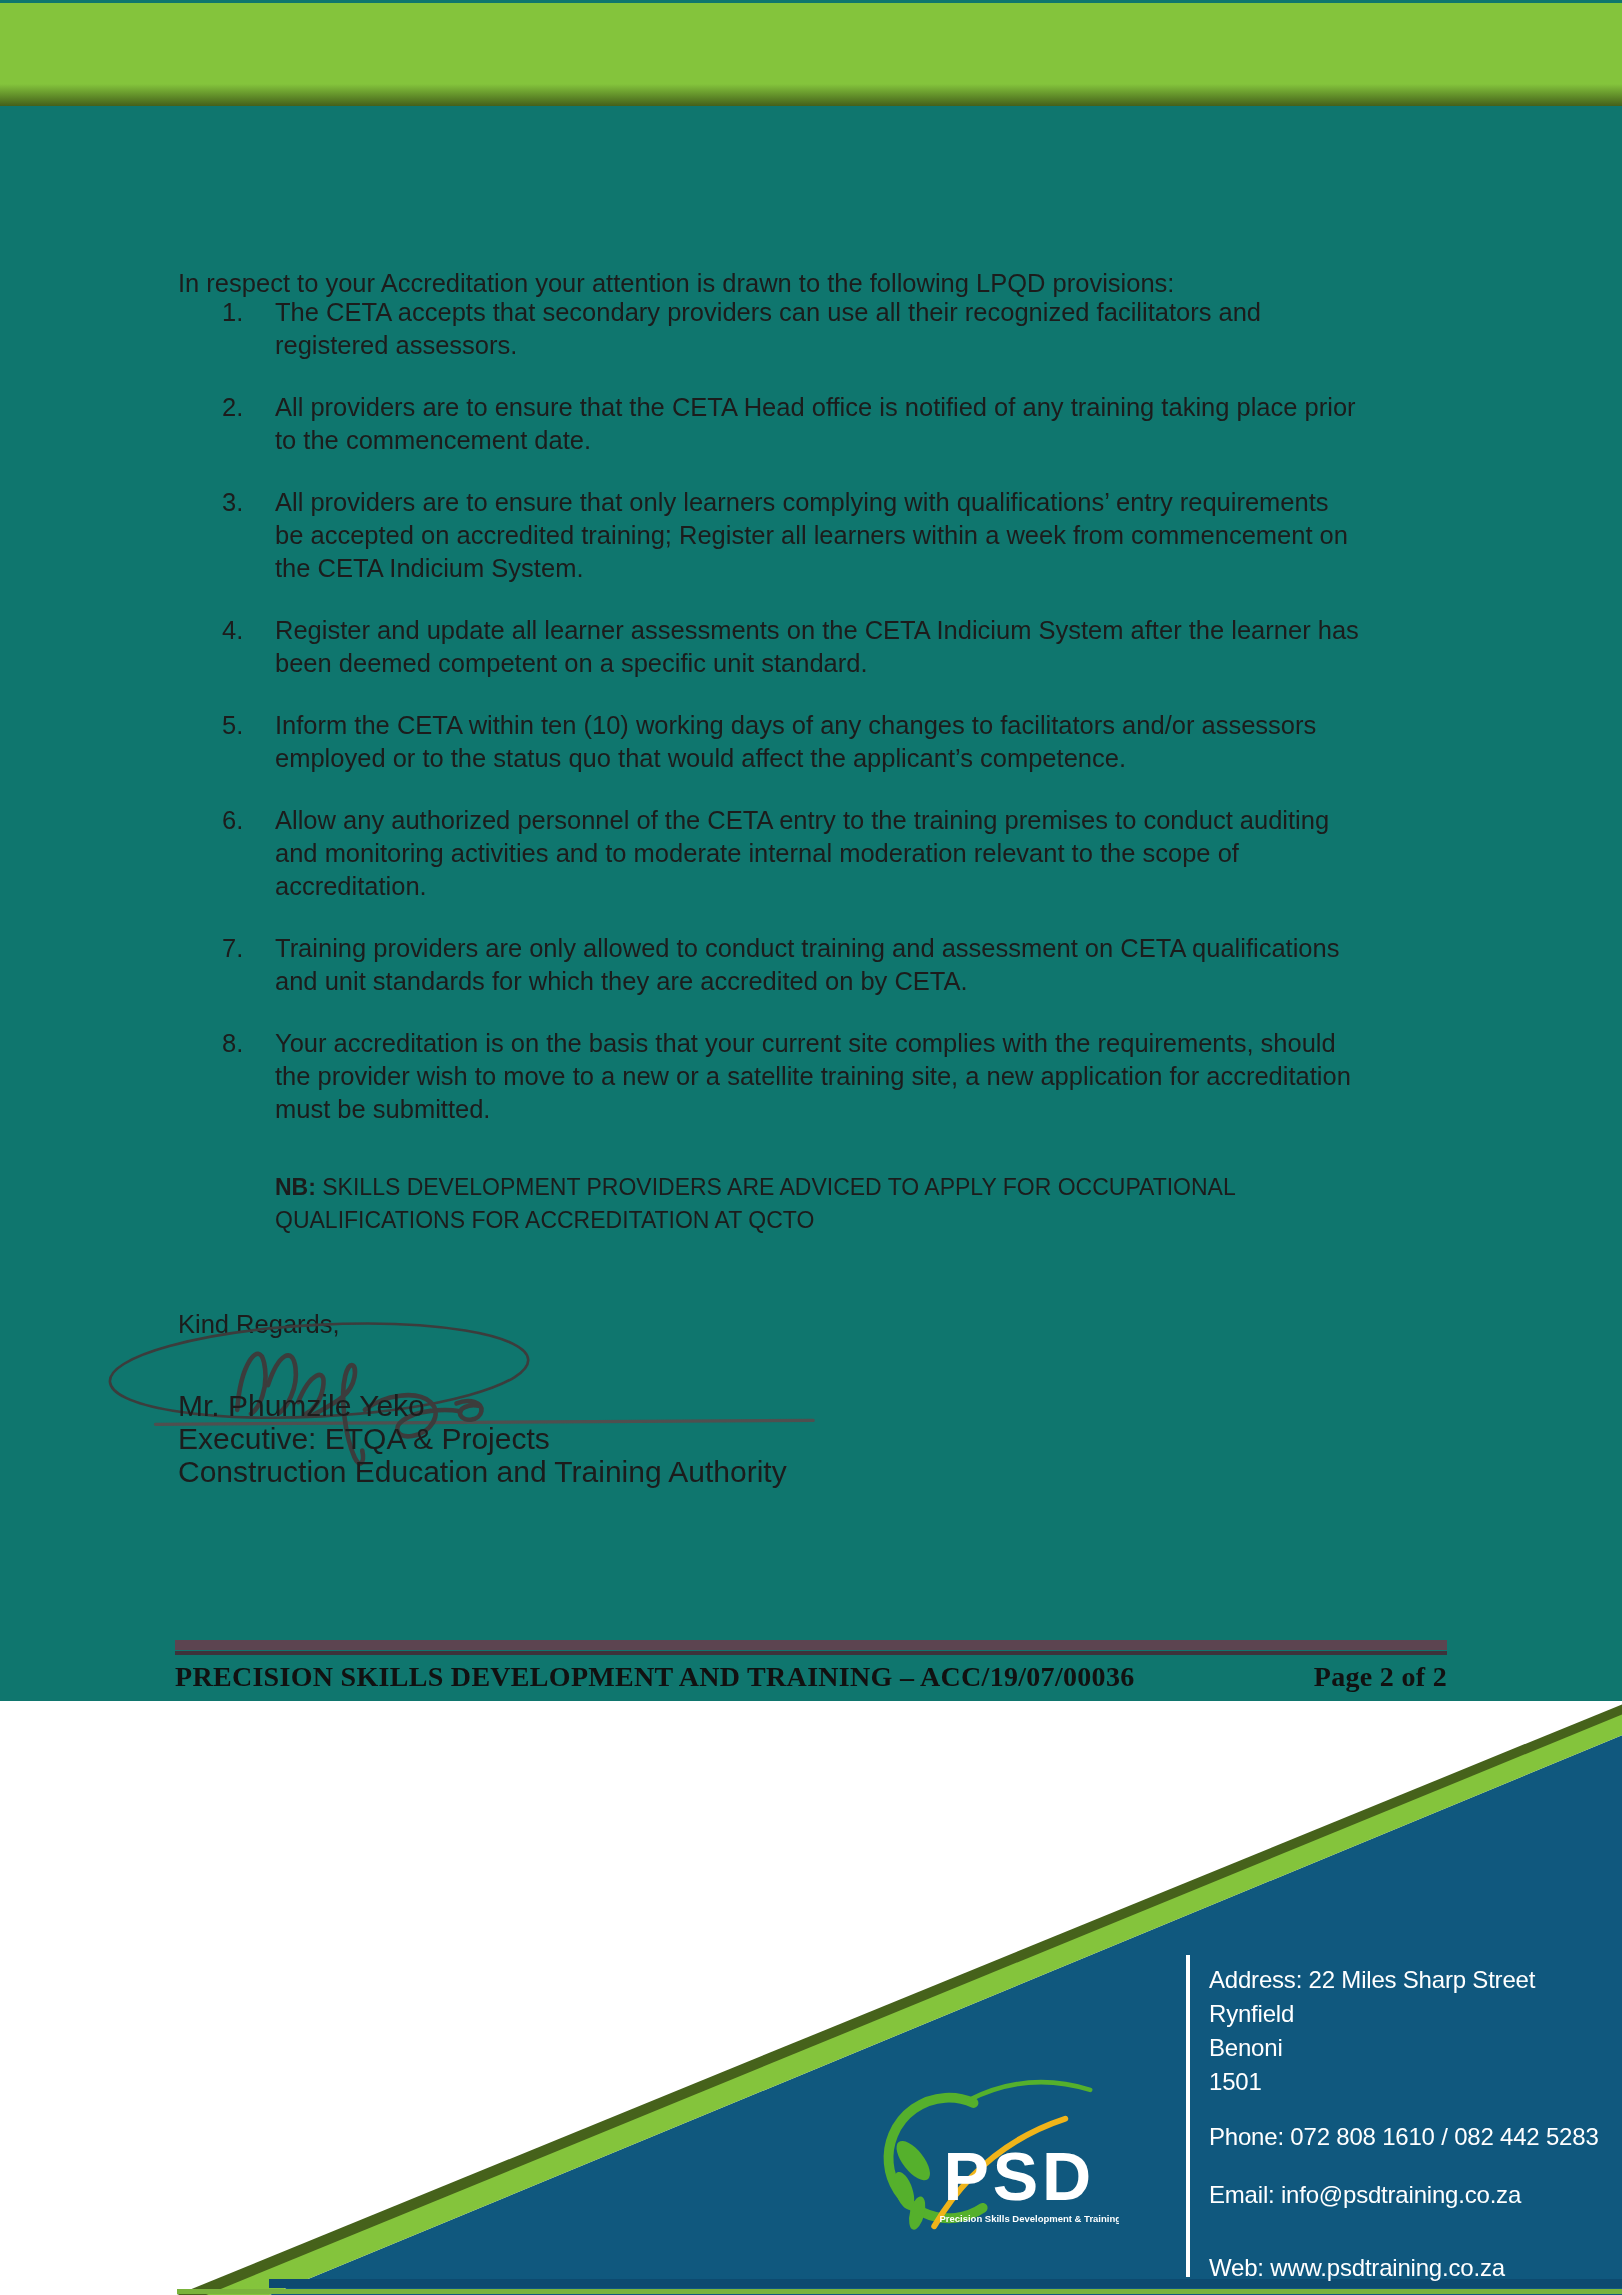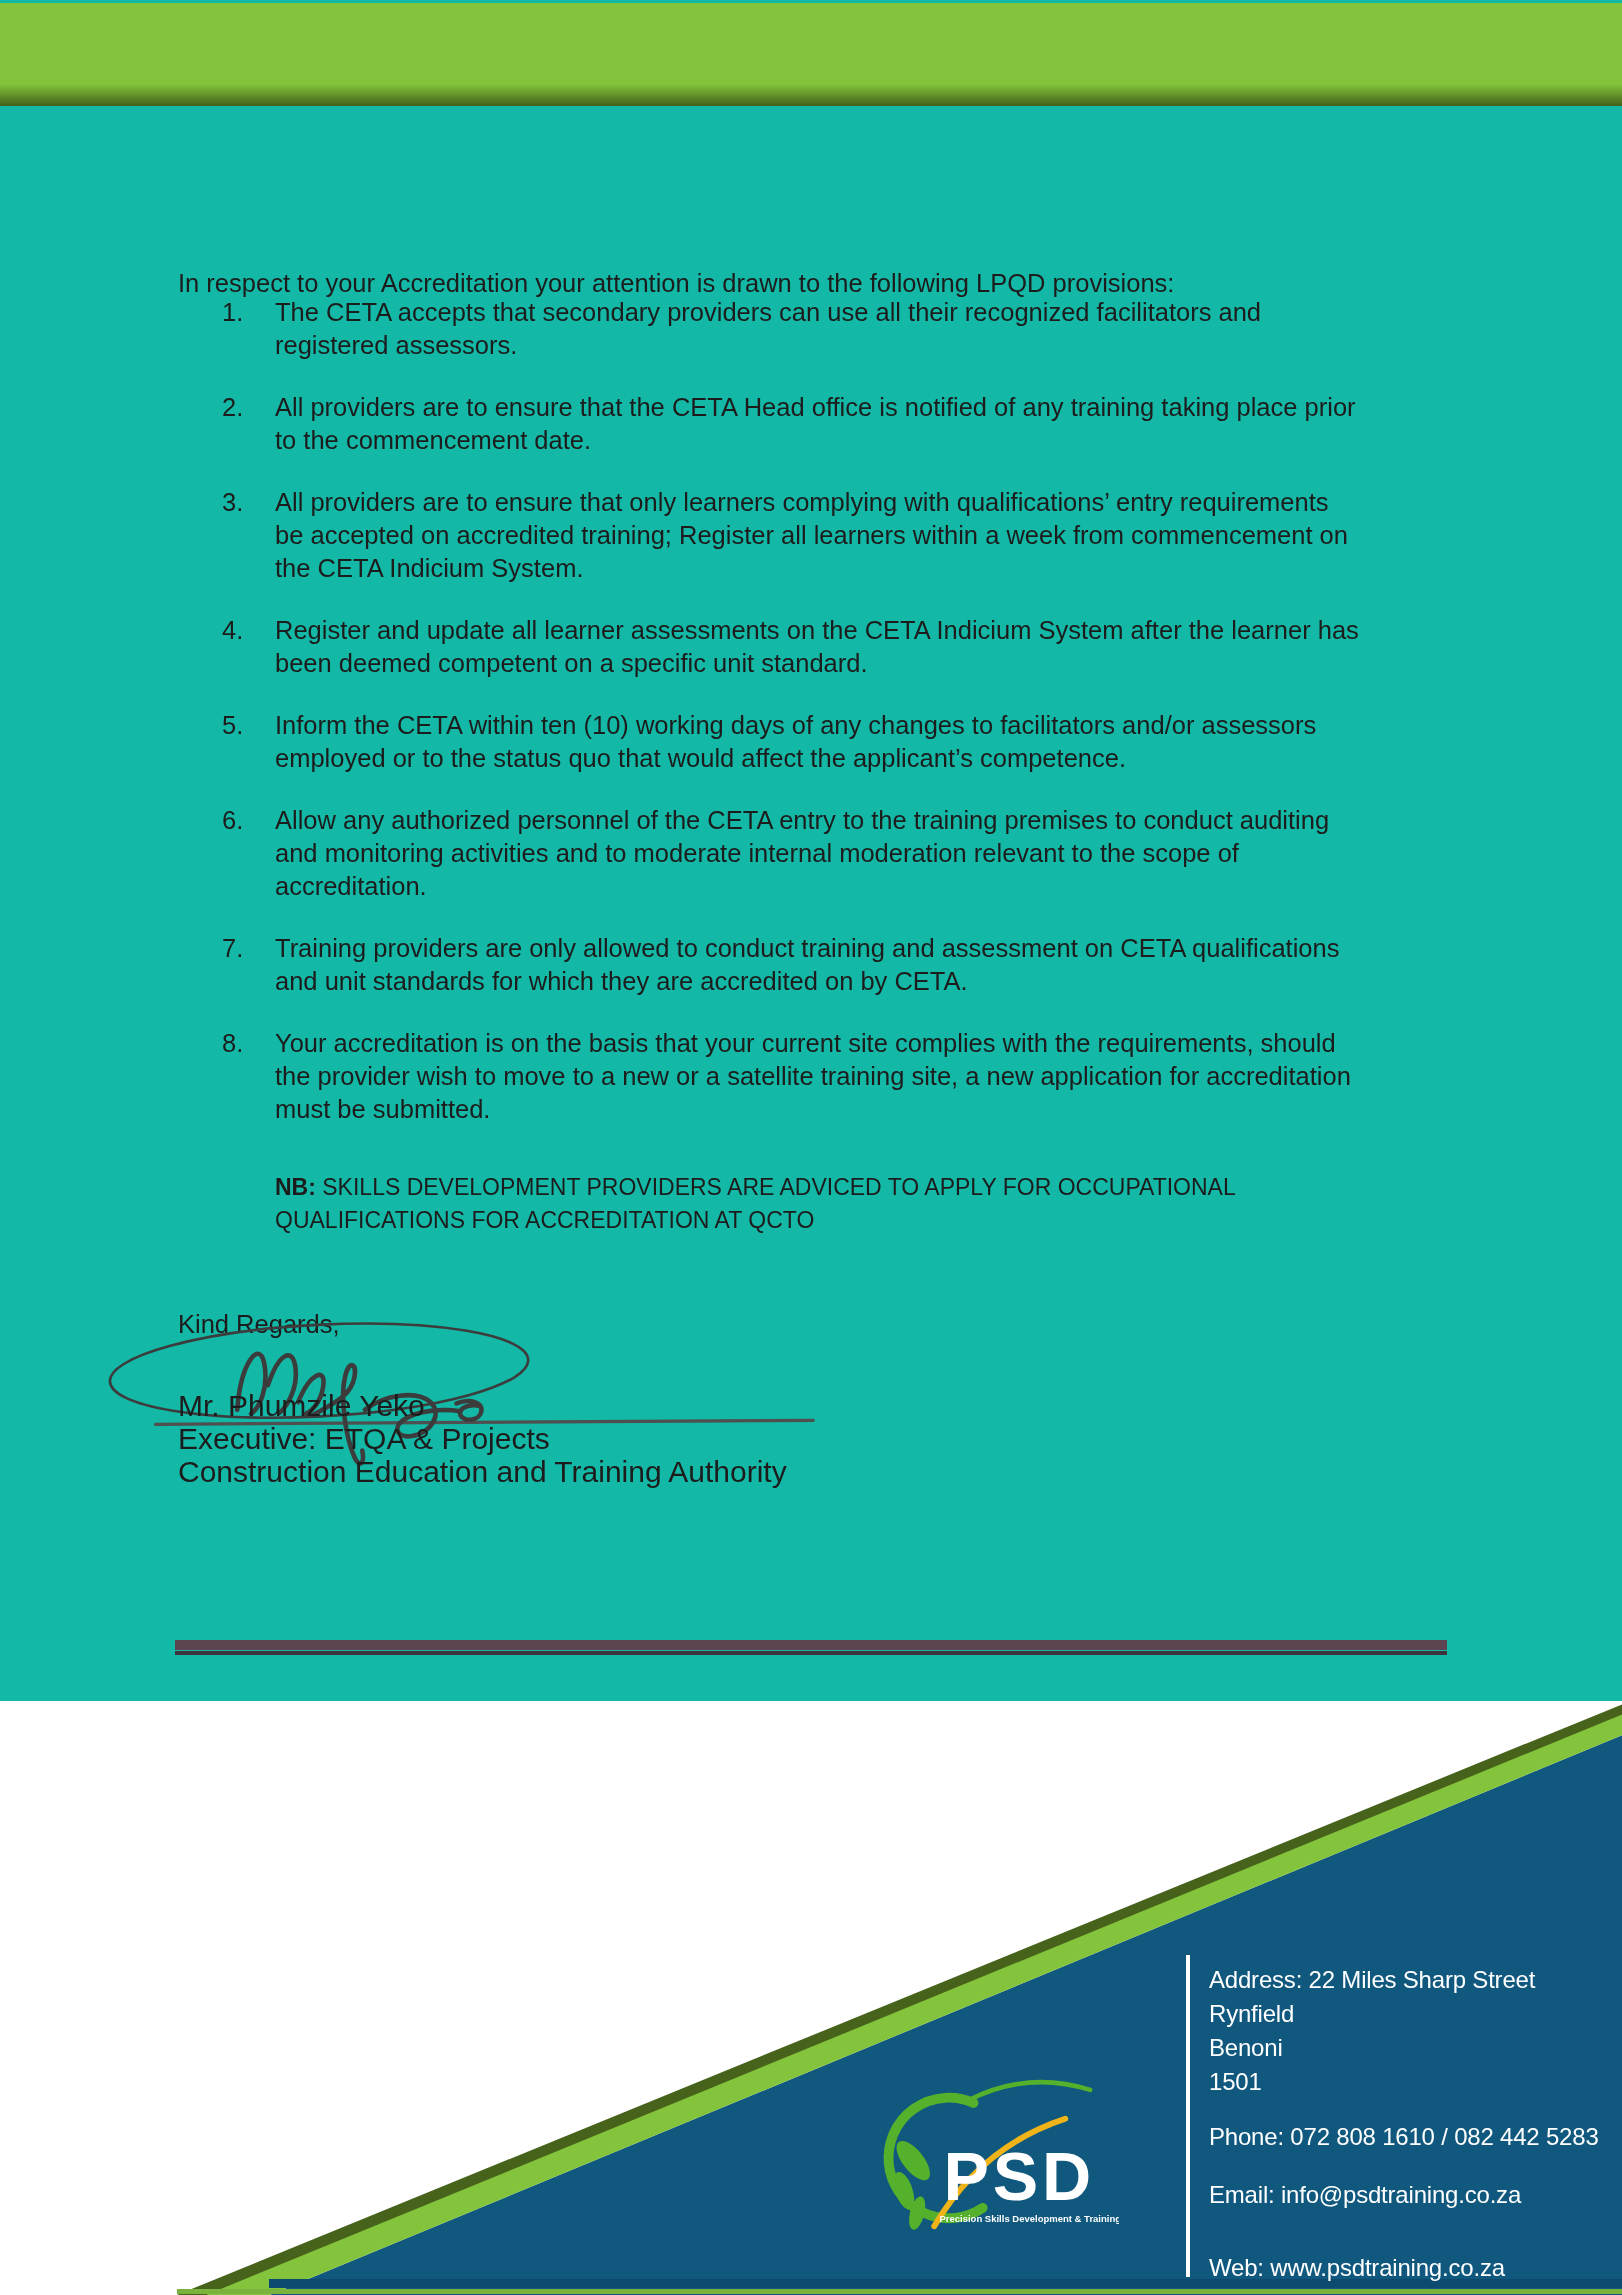--- a/index.html
+++ b/index.html
@@ -1,17 +1,17 @@
 <!DOCTYPE html>
 <html style="font-size:10.5px"><head>
 <meta charset="utf-8">
 <style>
   html,body { margin:0; padding:0; background:#ffffff; }
   .page {
-    position:relative; width:1623px; height:2295px; background:#14b8a6;
+    position:relative; width:1623px; height:2295px; background:#0f766e;
     font-family:"Liberation Sans", sans-serif; color:#1c1c1c; overflow:hidden;
   }
 
   
   .header-green { position:absolute; top:2.6px; left:0; right:0; height:81px; background:#84c43c; }
   .header-fade  { position:absolute; top:84px; left:0; right:0; height:22px;
                   background:linear-gradient(#84c43c,#44601a); }
 
   
   .intro { position:absolute; top:241px; left:178px; width:1178px;
@@ -124,20 +124,24 @@
   </svg>
 
   <div class="signer">
     <div>Mr. Phumzile Yeko</div>
     <div>Executive: ETQA &amp; Projects</div>
     <div>Construction Education and Training Authority</div>
   </div>
 
   <div class="footer-rule-a"></div>
   <div class="footer-rule-b"></div>
+  <div class="footer-line">
+    <span>PRECISION SKILLS DEVELOPMENT AND TRAINING – ACC/19/07/00036</span>
+    <span>Page 2 of 2</span>
+  </div>
 
   <div class="bottom">
     <div class="tri-blue"></div>
     <div class="band-shadow"></div>
     <div class="band-green"></div>
     <div class="bottom-navy"></div>
     <div class="bottom-greenline"></div>
 
     <svg class="psd-logo" viewBox="0 0 380 270" aria-hidden="false">
       <path d="M158 64 A92 92 0 1 0 172 224" fill="none" stroke="#55b02c" stroke-width="15" stroke-linecap="round"></path>

